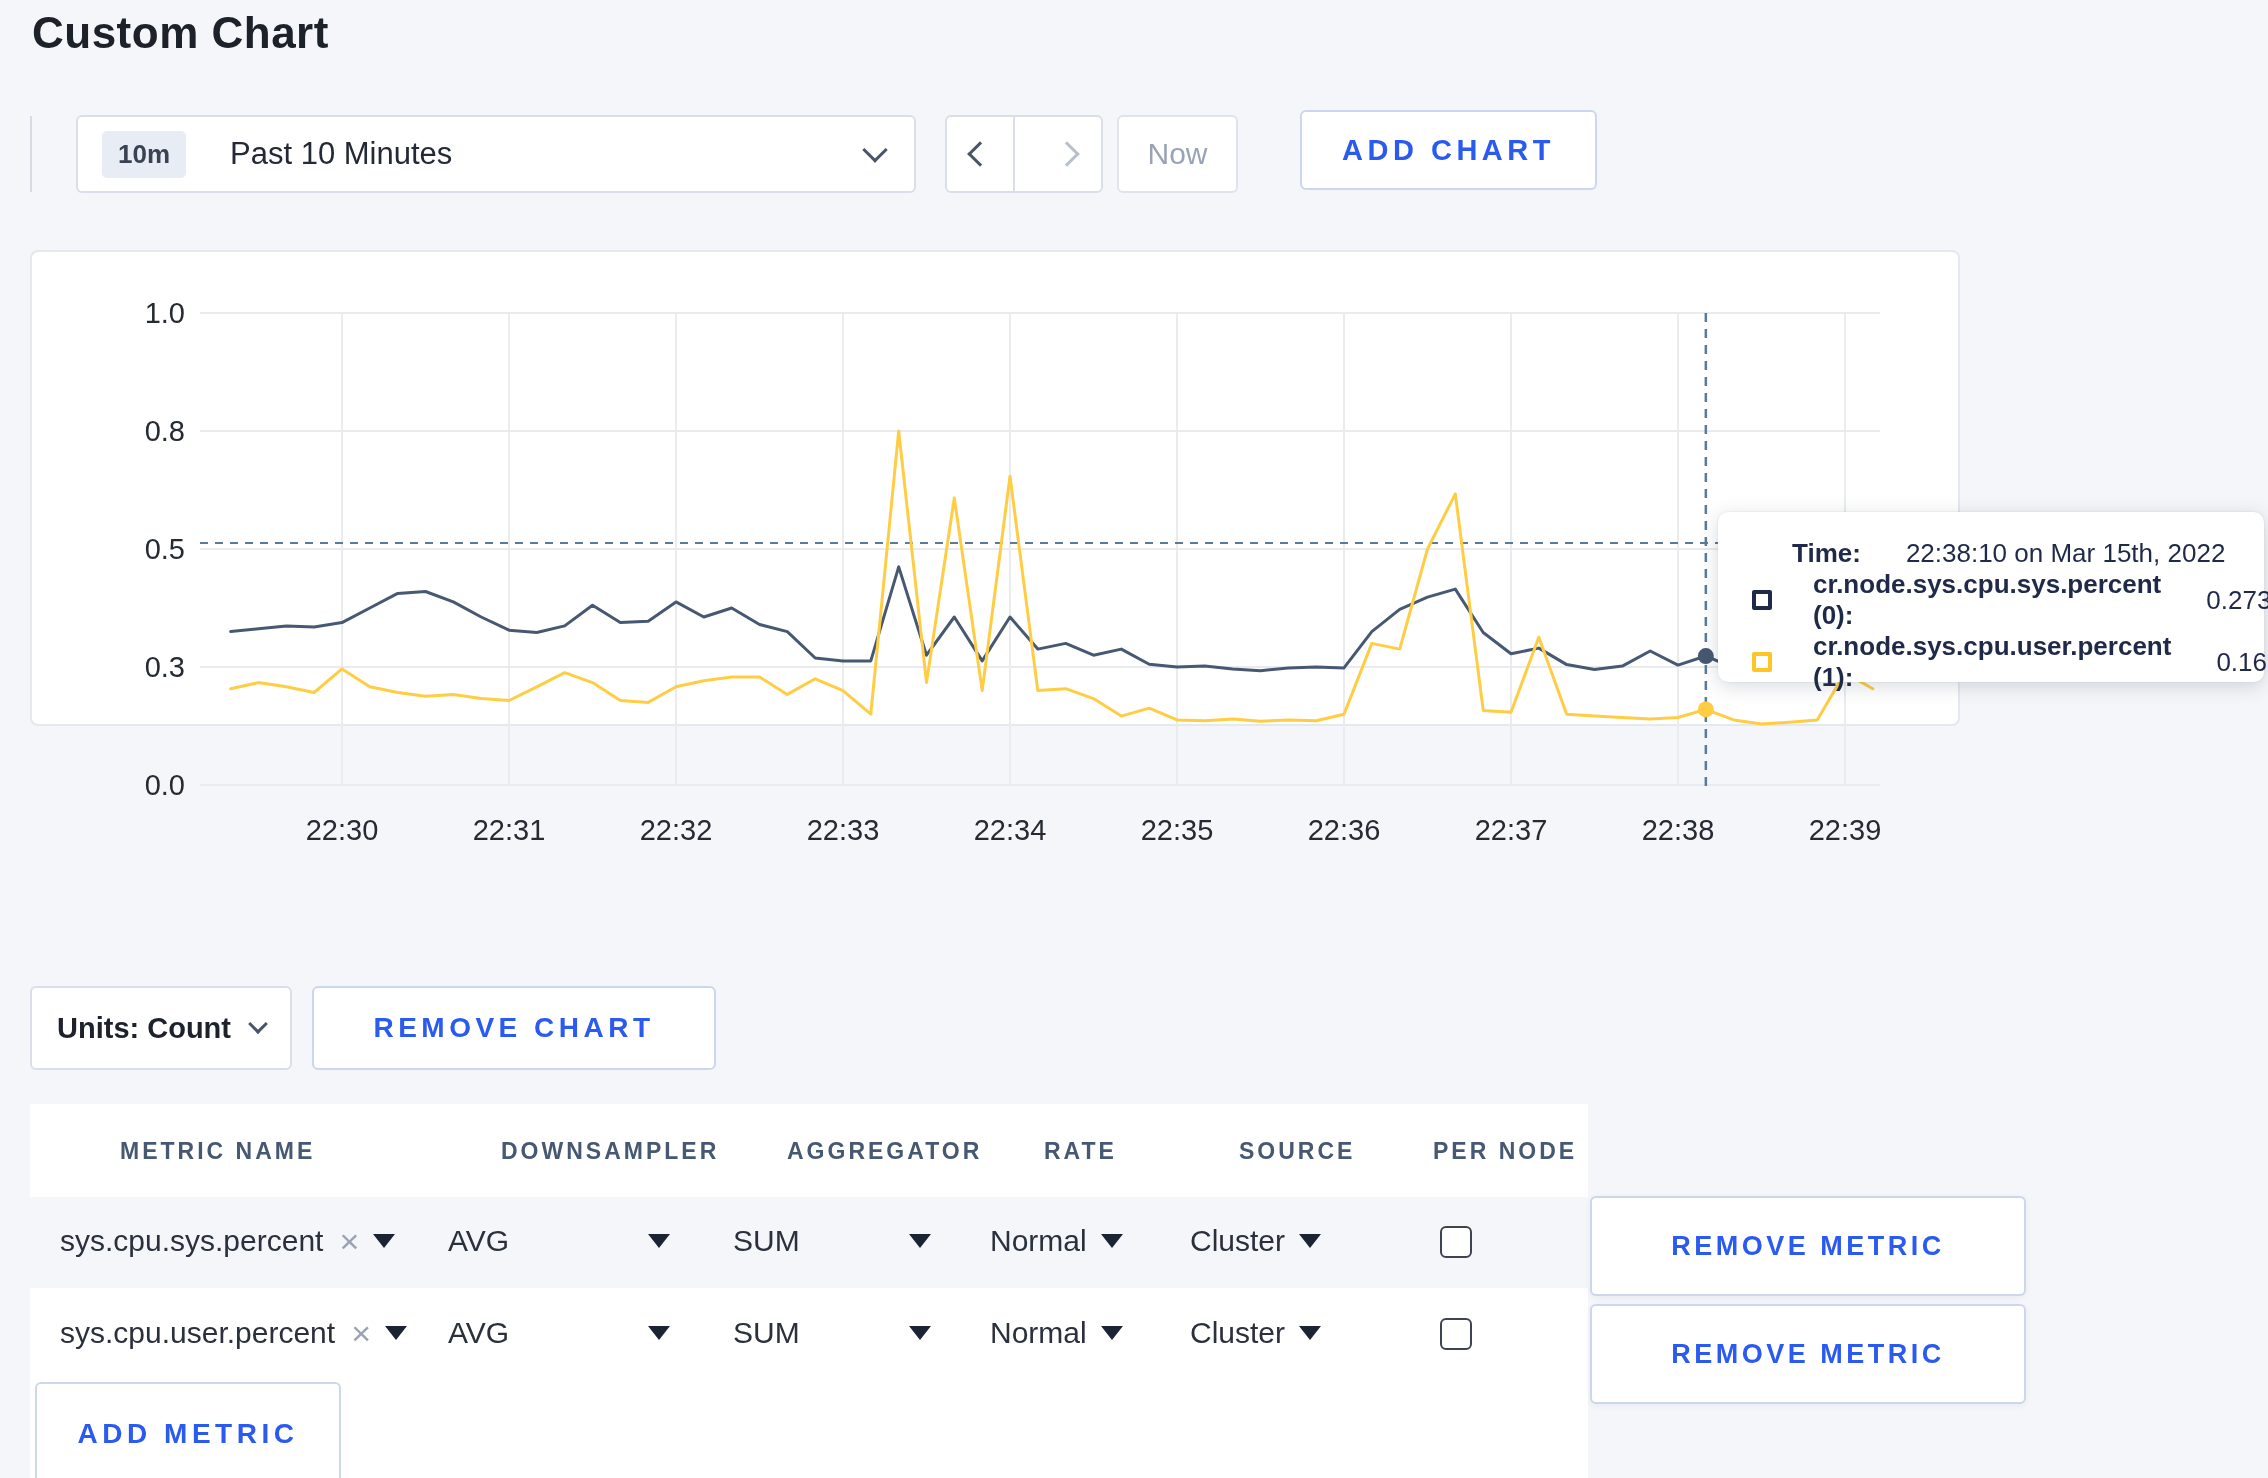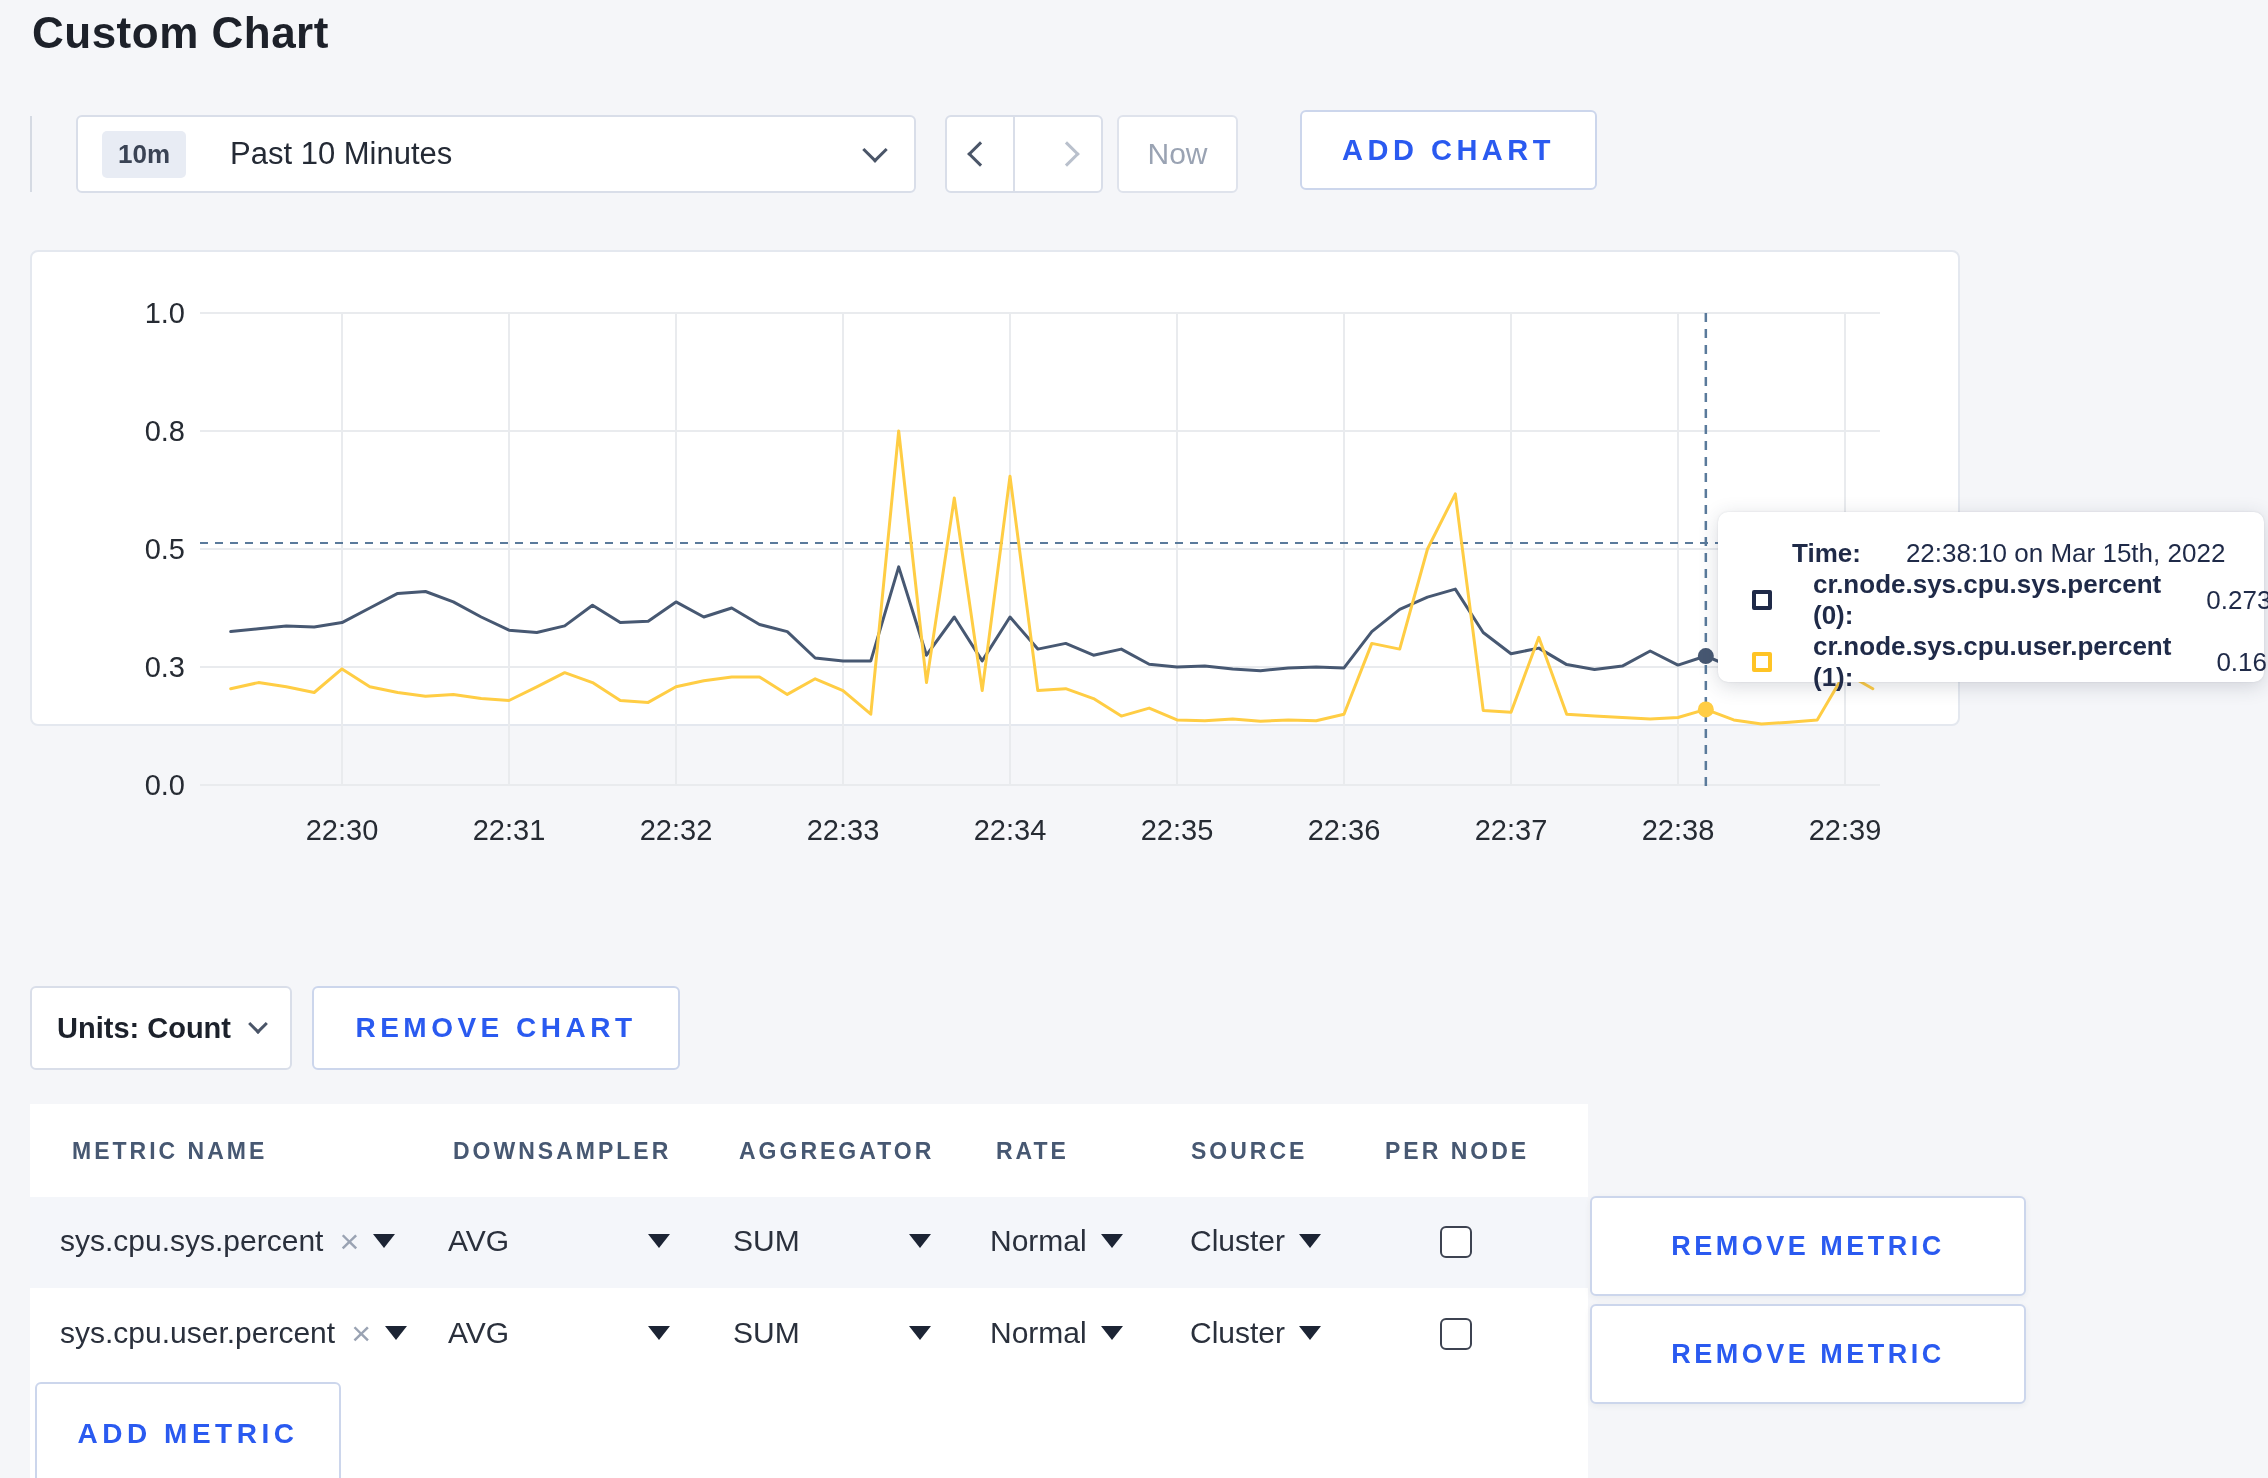--- a/index.html
+++ b/index.html
@@ -88,27 +88,27 @@
   .tt-value { margin-left:18px; }
   .tt-swatch { width:20px; height:20px; border:4px solid; border-radius:2px; background:#fff; margin-right:14px; flex:0 0 auto; }
   .tt-name { font-weight:700; }
 
   
   #units-button {
     left:30px; top:986px; width:262px; height:84px;
     justify-content:center; cursor:pointer; gap:20px;
     font-size:29px; font-weight:700; color:#1c212b;
   }
-  #remove-chart-button { left:312px; top:986px; width:368px; height:84px; font-size:28px; }
+  #remove-chart-button { left:312px; top:986px; width:404px; height:84px; font-size:28px; }
 
   
   #table-card { left:30px; top:1104px; width:1558px; height:374px; background:#fff; }
   .th {
     position:absolute; top:1138px;
-    font-size:23px; font-weight:700; letter-spacing:3px; color:#475872;
+    font-size:23px; font-weight:700; letter-spacing:3px; color:#475872;margin-left:48px;
   }
   .row-band { position:absolute; left:30px; width:1558px; height:91px; }
   #row-band-0 { top:1197px; background:#f4f6fa; }
   #row-band-1 { top:1288px; background:#ffffff; }
 
   .cell { position:absolute; display:flex; align-items:center; font-size:30px; color:#2a303c; cursor:pointer; }
   .caret { width:0; height:0; border-left:11px solid transparent; border-right:11px solid transparent; border-top:14px solid #1c2434; margin-left:14px; }
   .clear-x { color:#9aa3b3; font-size:34px; margin-left:16px; line-height:1; cursor:pointer; }
   .sel-spread { justify-content:space-between; }
 

